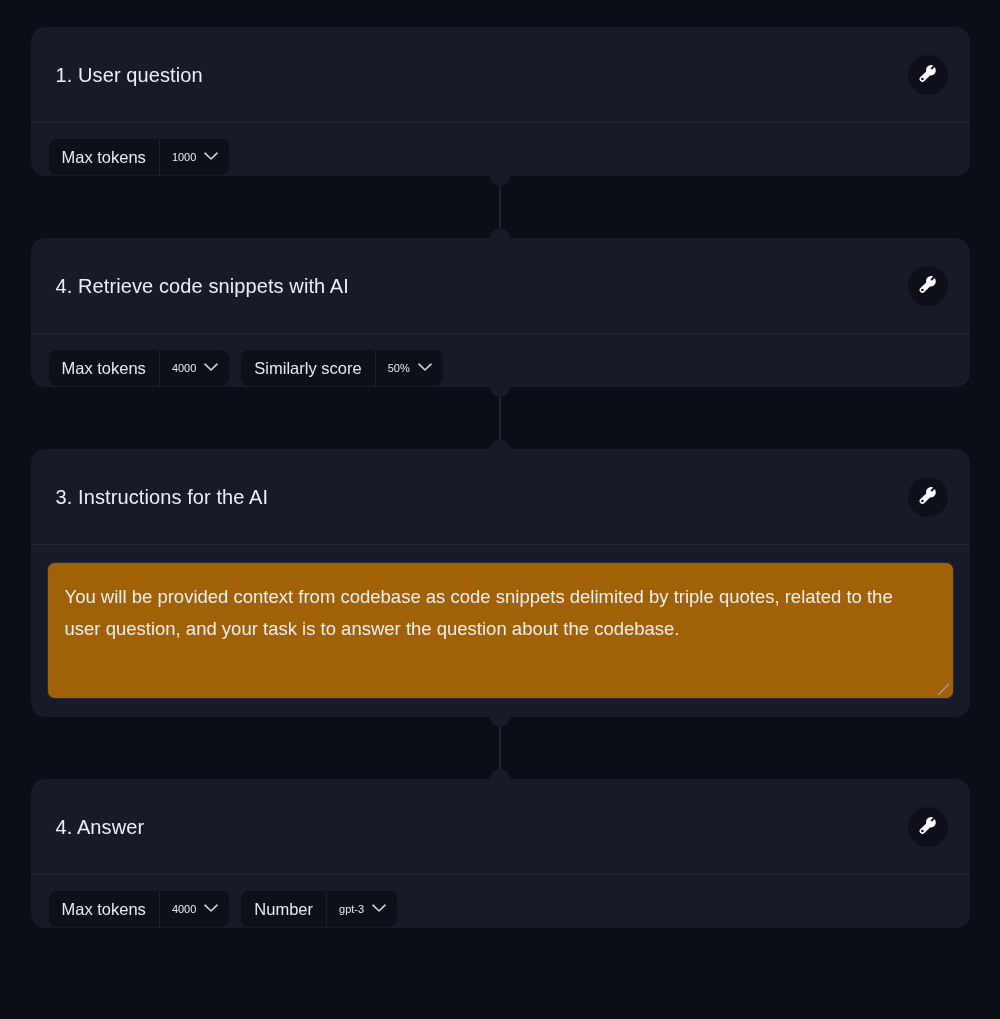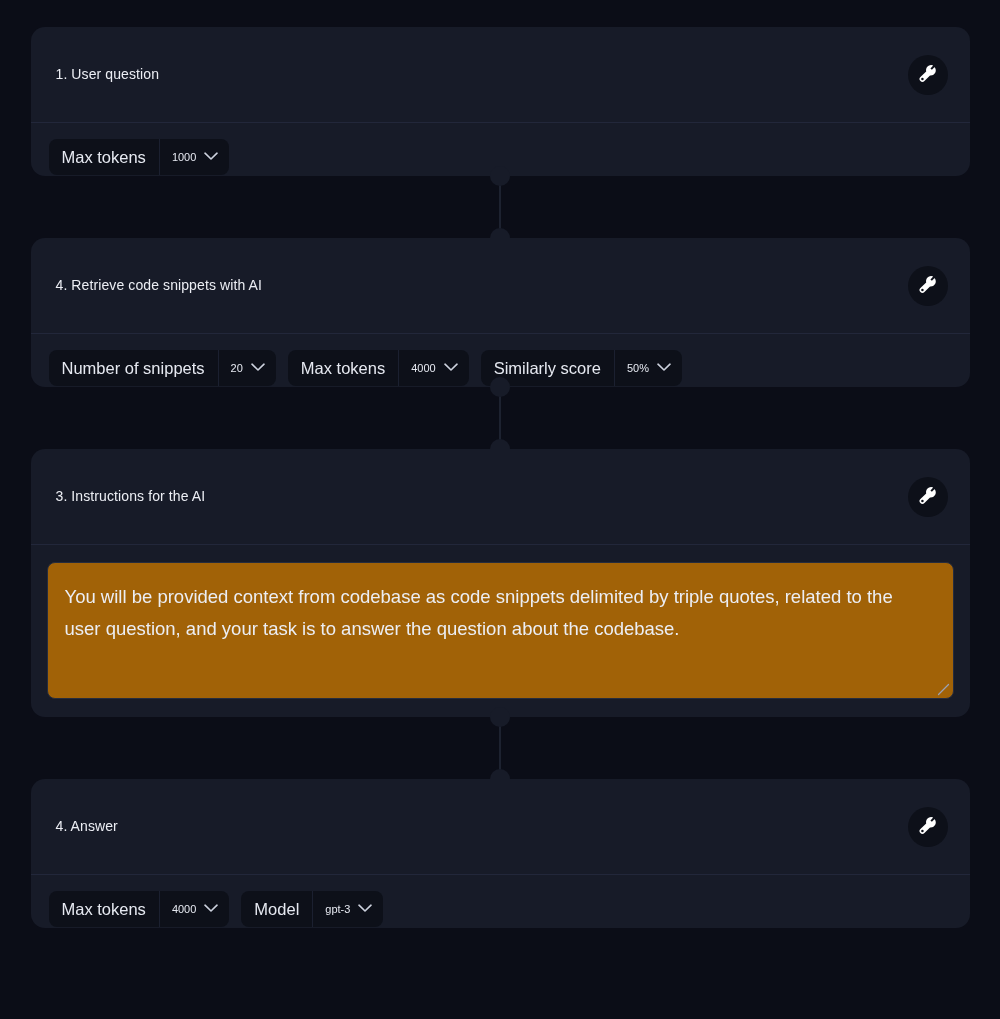--- a/index.html
+++ b/index.html
@@ -36,21 +36,21 @@
   .card-header {
     position: relative;
     height: 96px;
     display: flex;
     align-items: center;
     padding: 0 24px 0 25px;
     border-bottom: 1px solid #22273a;
   }
 
   .card-title {
-    font-size: 14px;
+    font-size: 20px;
     font-weight: 400;
     letter-spacing: 0.1px;
     color: #eceef4;
     line-height: 1.2;
   }
 
   .tool-btn {
     position: absolute;
     right: 22px;
     top: 50%;
@@ -209,31 +209,20 @@
       <button class="tool-btn">
         <span>
           <svg width="21" height="21" viewBox="0 0 24 24" fill="#ffffff" aria-hidden="true">
             <path d="M20.6 4.3a.6.6 0 0 0-1-.27l-2.6 2.6-1.63-1.63 2.6-2.6a.6.6 0 0 0-.27-1 5.9 5.9 0 0 0-7.2 7.13L3.9 14.9a3.25 3.25 0 1 0 4.6 4.6l6.37-6.37a5.9 5.9 0 0 0 5.73-8.83zM6.2 18.55a1.45 1.45 0 1 1 0-2.9 1.45 1.45 0 0 1 0 2.9z"></path>
           </svg>
         </span>
       </button>
     </div>
     <div class="card-body">
       <div class="pill">
-        <span class="pill-label">Number of snippets</span>
-        <span class="pill-value">
-          <span>20</span>
-          <span class="chev">
-            <svg width="14" height="9" viewBox="0 0 14 9" fill="none">
-                <path d="M1 1.2 7 7l6-5.8" stroke="#cdd2de" stroke-width="1.6" stroke-linecap="round" stroke-linejoin="round"></path>
-              </svg>
-          </span>
-        </span>
-      </div>
-      <div class="pill">
         <span class="pill-label">Max tokens</span>
         <span class="pill-value">
           <span>4000</span>
           <span class="chev">
             <svg width="14" height="9" viewBox="0 0 14 9" fill="none">
                 <path d="M1 1.2 7 7l6-5.8" stroke="#cdd2de" stroke-width="1.6" stroke-linecap="round" stroke-linejoin="round"></path>
               </svg>
           </span>
         </span>
       </div>
@@ -303,21 +292,21 @@
         <span class="pill-value">
           <span>4000</span>
           <span class="chev">
             <svg width="14" height="9" viewBox="0 0 14 9" fill="none">
                 <path d="M1 1.2 7 7l6-5.8" stroke="#cdd2de" stroke-width="1.6" stroke-linecap="round" stroke-linejoin="round"></path>
               </svg>
           </span>
         </span>
       </div>
       <div class="pill">
-        <span class="pill-label">Model</span>
+        <span class="pill-label">Number</span>
         <span class="pill-value">
           <span>gpt-3</span>
           <span class="chev">
             <svg width="14" height="9" viewBox="0 0 14 9" fill="none">
                 <path d="M1 1.2 7 7l6-5.8" stroke="#cdd2de" stroke-width="1.6" stroke-linecap="round" stroke-linejoin="round"></path>
               </svg>
           </span>
         </span>
       </div>
     </div>

